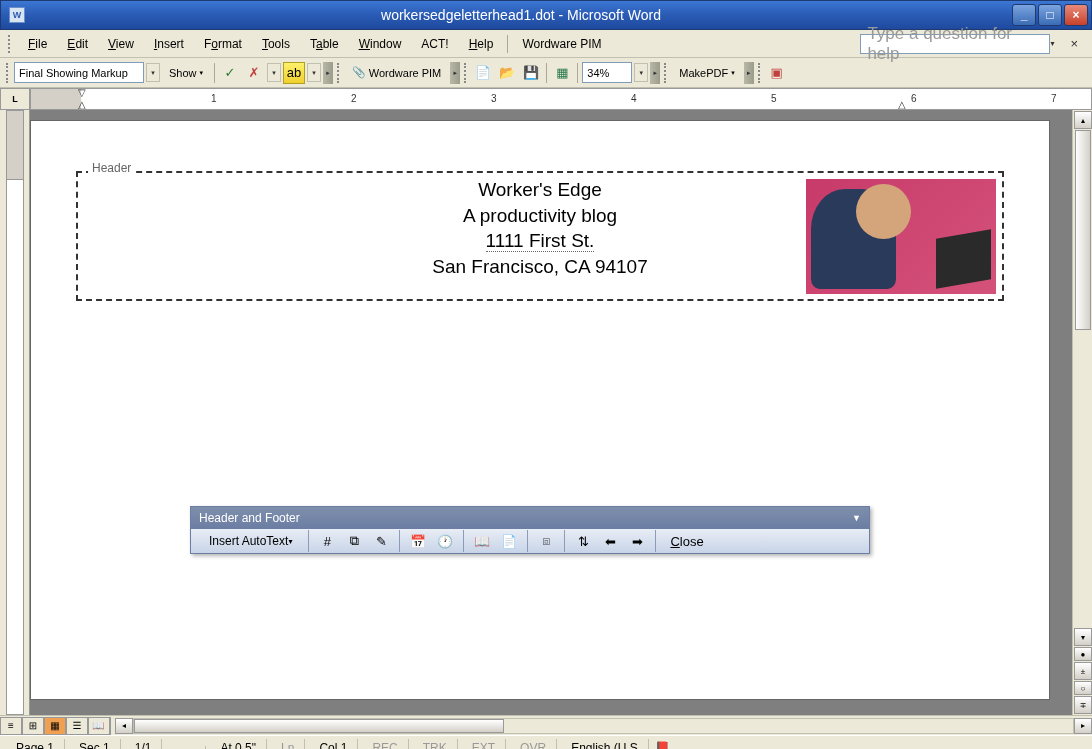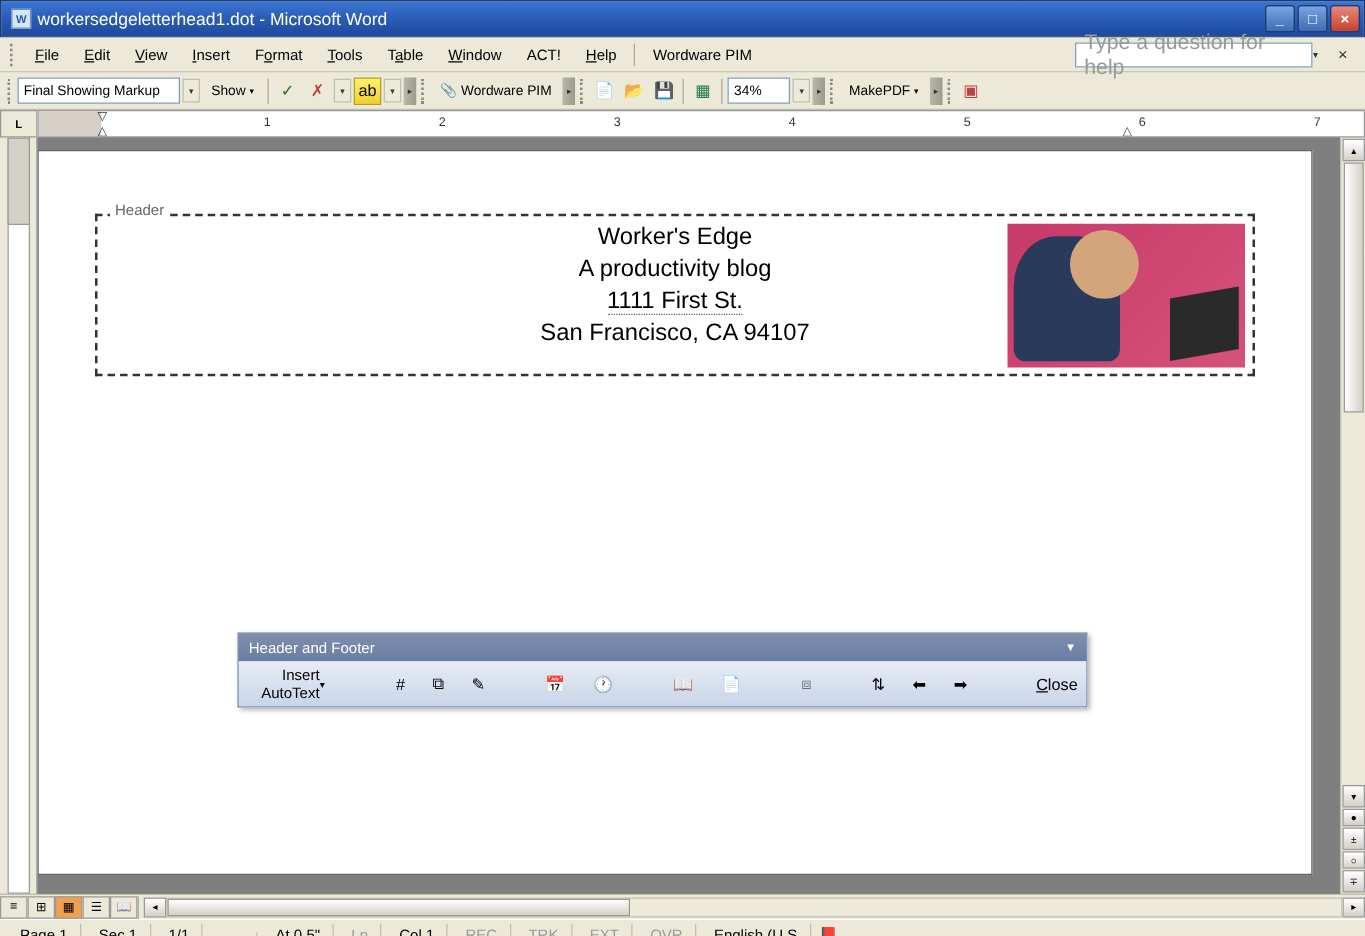--- a/index.html
+++ b/index.html
@@ -1,21 +1,21 @@
 <!DOCTYPE html>
 <html><head>
 <meta charset="utf-8">
 <style>
 * { margin: 0; padding: 0; box-sizing: border-box; font-family: Tahoma, sans-serif; }
 body { background: #ece9d8; width: 1092px; height: 749px; overflow: hidden; position: relative; }
 
 
 .titlebar { height: 30px; background: linear-gradient(to bottom, #3b77d3 0%, #2a5bb5 50%, #1e4a9e 100%); display: flex; align-items: center; padding: 0 3px; border: 1px solid #1e3a6e; }
 .titlebar-icon { width: 16px; height: 16px; background: #d7e4f2; border: 1px solid #6b8fc7; margin: 0 5px; display: flex; align-items: center; justify-content: center; font-size: 9px; color: #2a5bb5; font-weight: bold; }
-.titlebar-text { color: #fff; font-size: 14px; flex: 1; font-weight: normal; }
+.titlebar-text { color: #fff; font-size: 14px; flex: 1; font-weight: normal; text-align: center; }
 .titlebar-btns { display: flex; gap: 2px; }
 .titlebar-btn { width: 24px; height: 22px; background: linear-gradient(to bottom, #7ba4e0, #3b6cb5); border: 1px solid #1e3a6e; border-radius: 3px; display: flex; align-items: center; justify-content: center; color: #fff; font-weight: bold; font-size: 12px; cursor: pointer; }
 .titlebar-btn.close { background: linear-gradient(to bottom, #e88a7a, #c8412a); }
 
 
 .menubar { height: 28px; background: #ece9d8; border-bottom: 1px solid #c0c0b0; display: flex; align-items: center; padding: 0 8px; }
 .menubar .grip { width: 4px; height: 18px; border-left: 2px dotted #888; margin-right: 6px; }
 .menu-item { padding: 4px 10px; font-size: 12px; cursor: pointer; }
 .menu-item u { text-decoration: underline; }
 .menu-sep { width: 1px; height: 18px; background: #aca899; margin: 0 4px; }
@@ -56,21 +56,21 @@
 .header-text .dotted { border-bottom: 1px dotted #666; }
 .header-image { position: absolute; right: 6px; top: 6px; width: 190px; height: 115px; background: linear-gradient(135deg, #c73a6a 0%, #d4527a 100%); overflow: hidden; }
 .header-image-person { position: absolute; left: 5px; top: 10px; width: 85px; height: 100px; background: #2a3a5a; border-radius: 40% 40% 10% 10%; }
 .header-image-head { position: absolute; left: 50px; top: 5px; width: 55px; height: 55px; background: #d4a57a; border-radius: 50%; }
 .header-image-laptop { position: absolute; right: 5px; bottom: 10px; width: 55px; height: 50px; background: #2a2a2a; transform: skewY(-10deg); }
 
 
 .hf-toolbar { position: absolute; left: 190px; top: 506px; width: 680px; background: linear-gradient(to bottom, #c1cded, #9aacc9); border: 1px solid #6b7da3; box-shadow: 2px 2px 4px rgba(0,0,0,0.3); }
 .hf-title { height: 22px; background: linear-gradient(to bottom, #7e8fac, #6b7da3); color: #fff; font-size: 12px; font-weight: normal; padding: 3px 8px; display: flex; align-items: center; justify-content: space-between; }
 .hf-title-dd { font-size: 9px; cursor: pointer; color: #fff; }
-.hf-body { height: 36px; display: flex; align-items: center; padding: 0 8px; gap: 20px; background: linear-gradient(to bottom, #e8edf5, #c8d4e8); text-align: right; }
+.hf-body { height: 24px; display: flex; align-items: center; padding: 0 8px; gap: 3px; background: linear-gradient(to bottom, #e8edf5, #c8d4e8); text-align: right; }
 .hf-btn { width: 24px; height: 24px; display: flex; align-items: center; justify-content: center; cursor: pointer; border: 1px solid transparent; font-size: 13px; }
 .hf-text-btn { height: 24px; padding: 0 10px; display: flex; align-items: center; font-size: 12px; cursor: pointer; }
 .hf-sep { width: 1px; height: 22px; background: #8a9cb8; margin: 0 3px; }
 .hf-close { padding: 0 8px; font-size: 13px; cursor: pointer; border-left: 0; }
 .hf-close u { text-decoration: underline; }
 
 
 .vscroll { position: absolute; right: 0; top: 0; width: 20px; height: 100%; background: #ece9d8; border-left: 1px solid #c0c0b0; }
 .vscroll-btn { width: 18px; height: 18px; background: linear-gradient(to bottom, #fff, #d4d0c8); border: 1px solid #999; margin: 1px; display: flex; align-items: center; justify-content: center; font-size: 8px; cursor: pointer; }
 .vscroll-thumb { width: 16px; height: 200px; background: linear-gradient(to right, #fff, #d4d0c8); border: 1px solid #999; margin: 1px 2px; cursor: pointer; }

